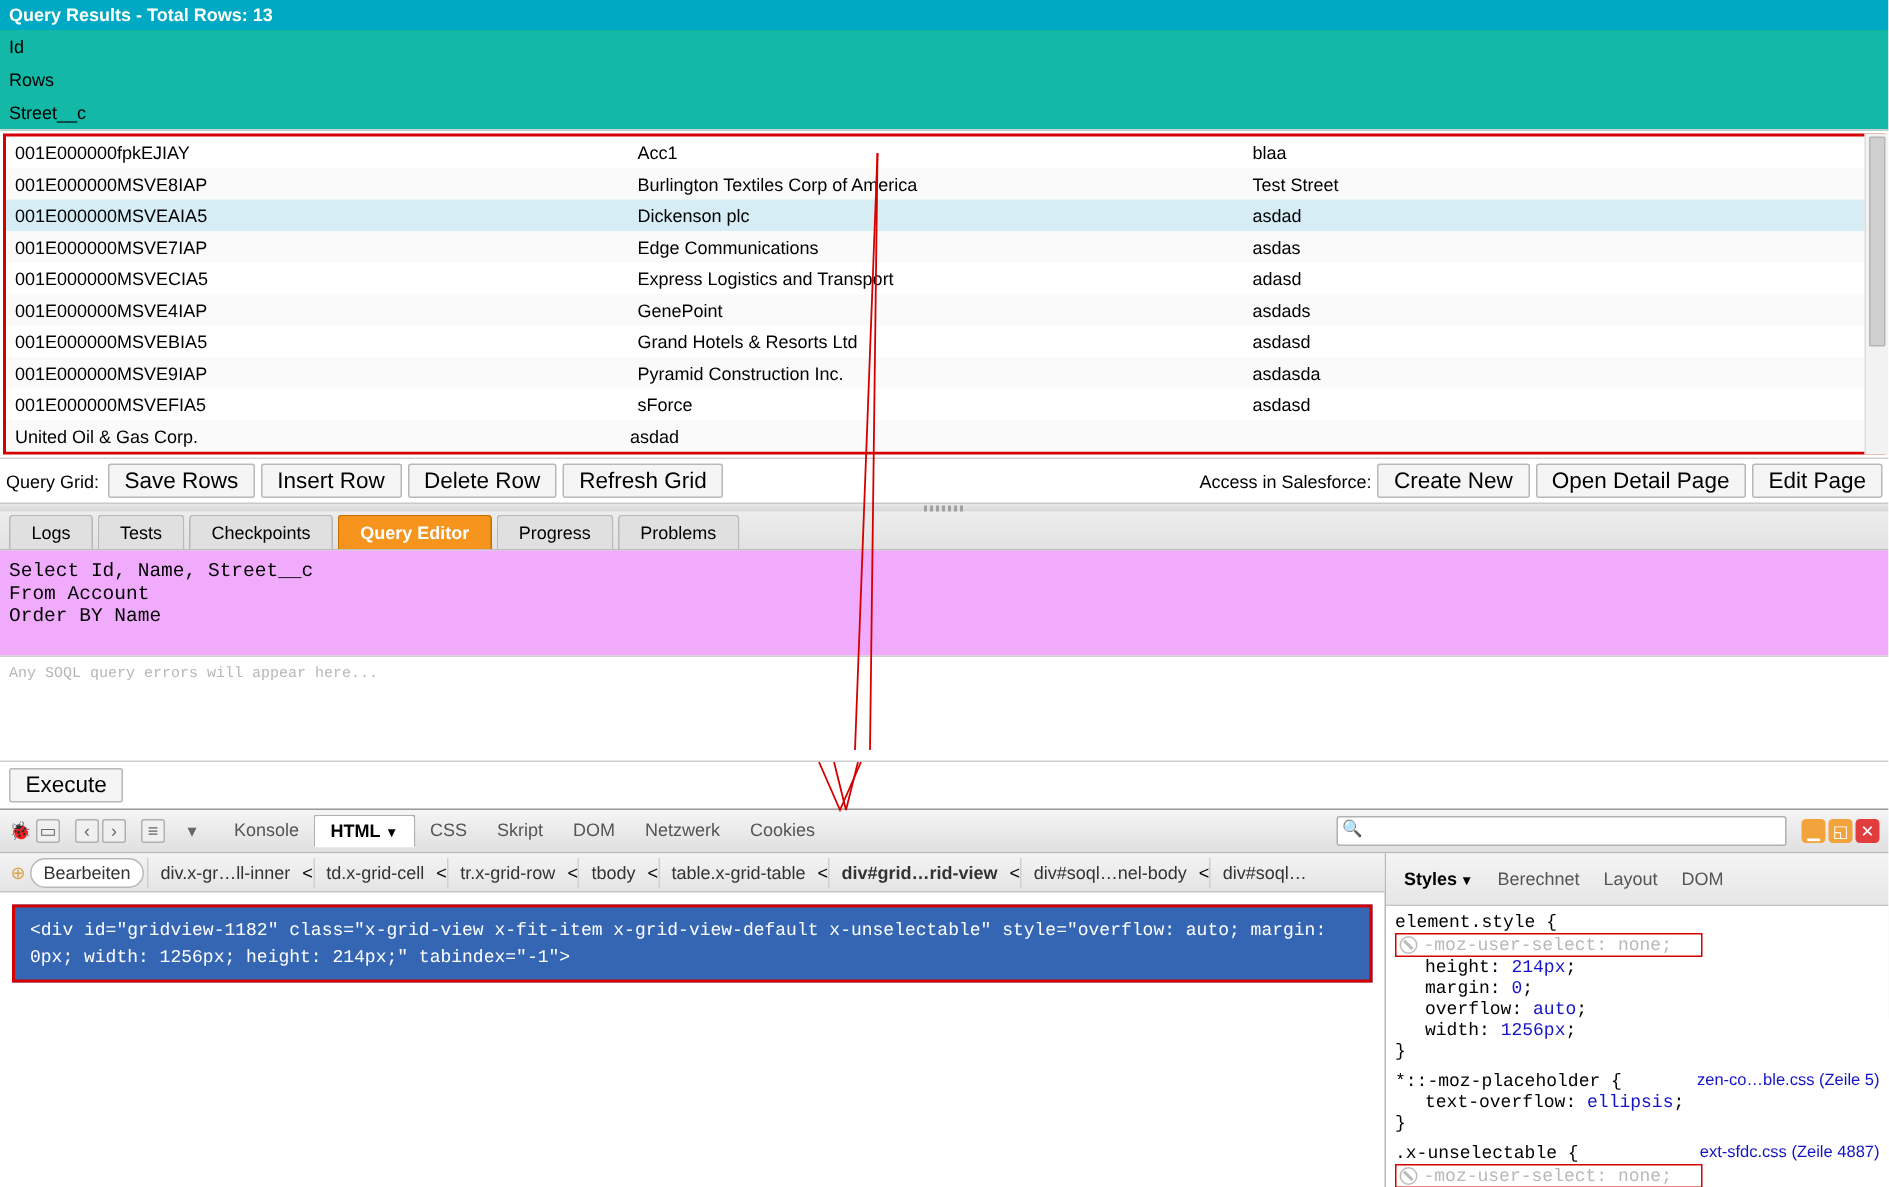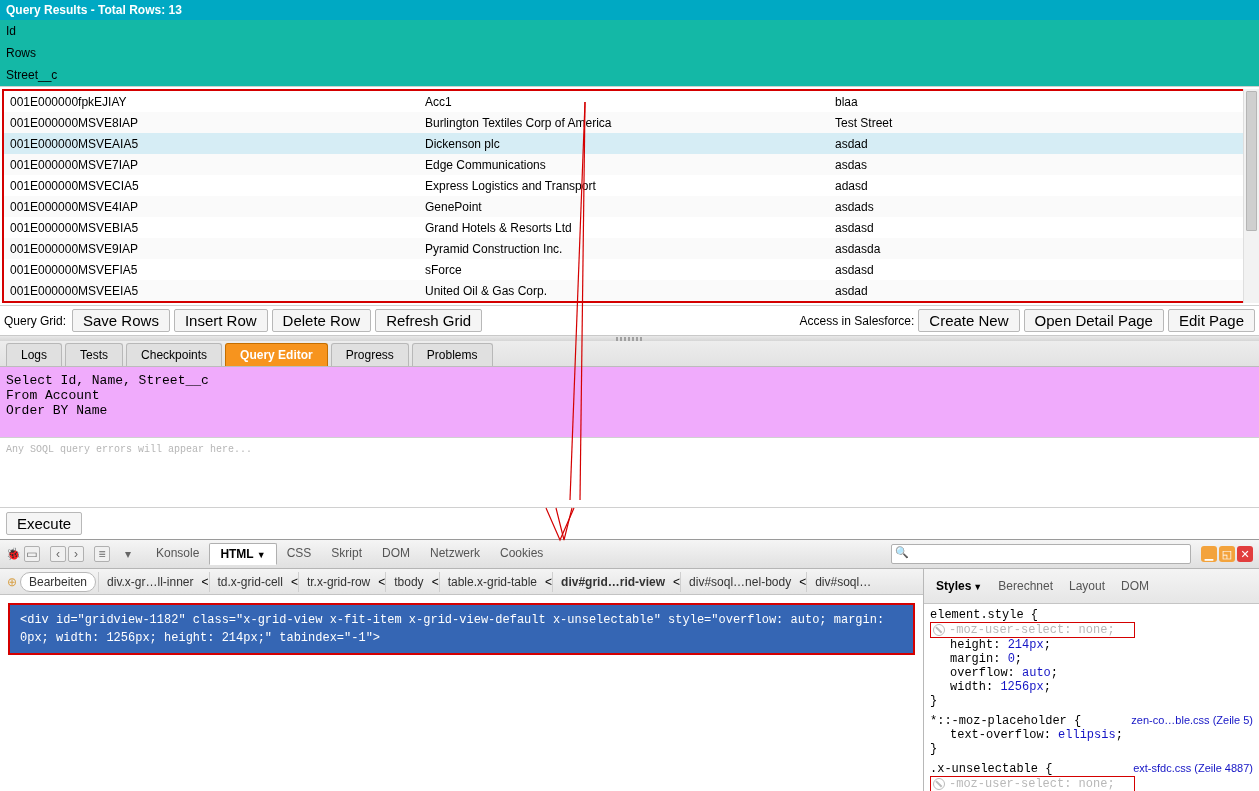--- a/index.html
+++ b/index.html
@@ -147,21 +147,20 @@
         <div class="col col-id">001E000000MSVE9IAP</div>
         <div class="col col-name">Pyramid Construction Inc.</div>
         <div class="col col-street">asdasda</div>
       </div>
       <div class="grid-row">
         <div class="col col-id">001E000000MSVEFIA5</div>
         <div class="col col-name">sForce</div>
         <div class="col col-street">asdasd</div>
       </div>
       <div class="grid-row even">
-        <div class="col col-id">001E000000MSVEEIA5</div>
         <div class="col col-name">United Oil &amp; Gas Corp.</div>
         <div class="col col-street">asdad</div>
       </div>
     </div>
   <div class="scroll-track">
     <div class="scroll-thumb"></div>
   </div>
 </div>
 
 <div class="toolbar">

